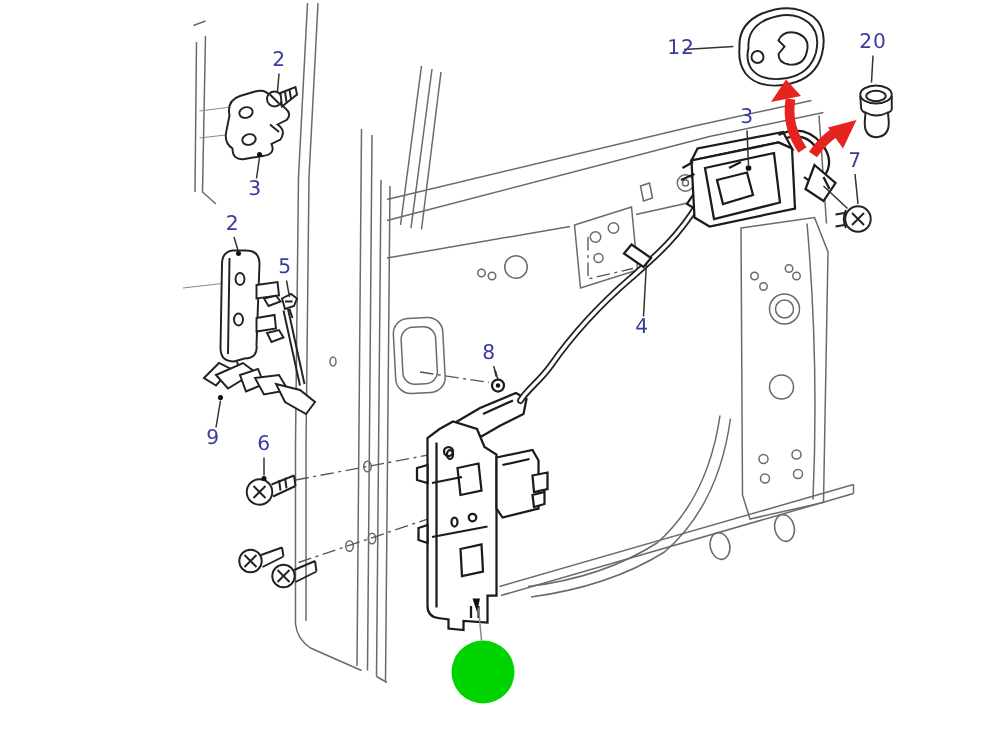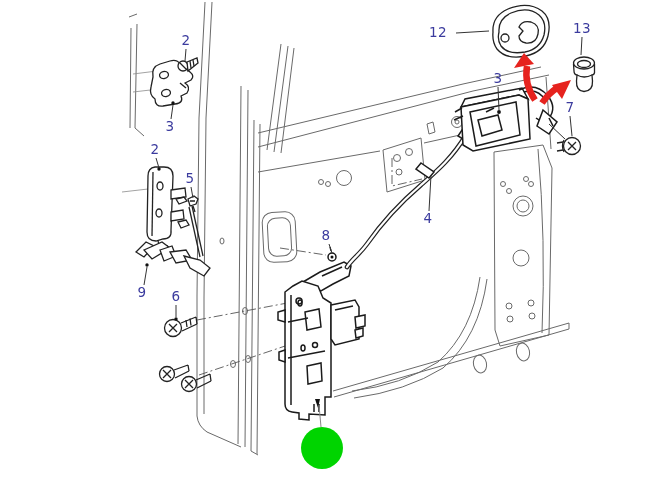--- a/index.html
+++ b/index.html
@@ -283,16 +283,16 @@
 <div class="callout" style="left:155px;top:150px">2</div>
 <div class="callout" style="left:498px;top:79px">3</div>
 <div class="callout" style="left:428px;top:219px">4</div>
 <div class="callout" style="left:190px;top:179px">5</div>
 <div class="callout" style="left:176px;top:297px">6</div>
 <div class="callout" style="left:570px;top:108px">7</div>
 <div class="callout" style="left:326px;top:236px">8</div>
 <div class="callout" style="left:142px;top:293px">9</div>
 <div class="callout" style="left:170px;top:127px">3</div>
 <div class="callout" style="left:186px;top:41px">2</div>
-<div class="callout" style="left:438px;top:33px">12</div>
-<div class="callout" style="left:582px;top:29px">13</div>
+<div class="callout" style="left:454px;top:33px">12</div>
+<div class="callout" style="left:582px;top:29px">20</div>
 
 </div>
 
 </body></html>

